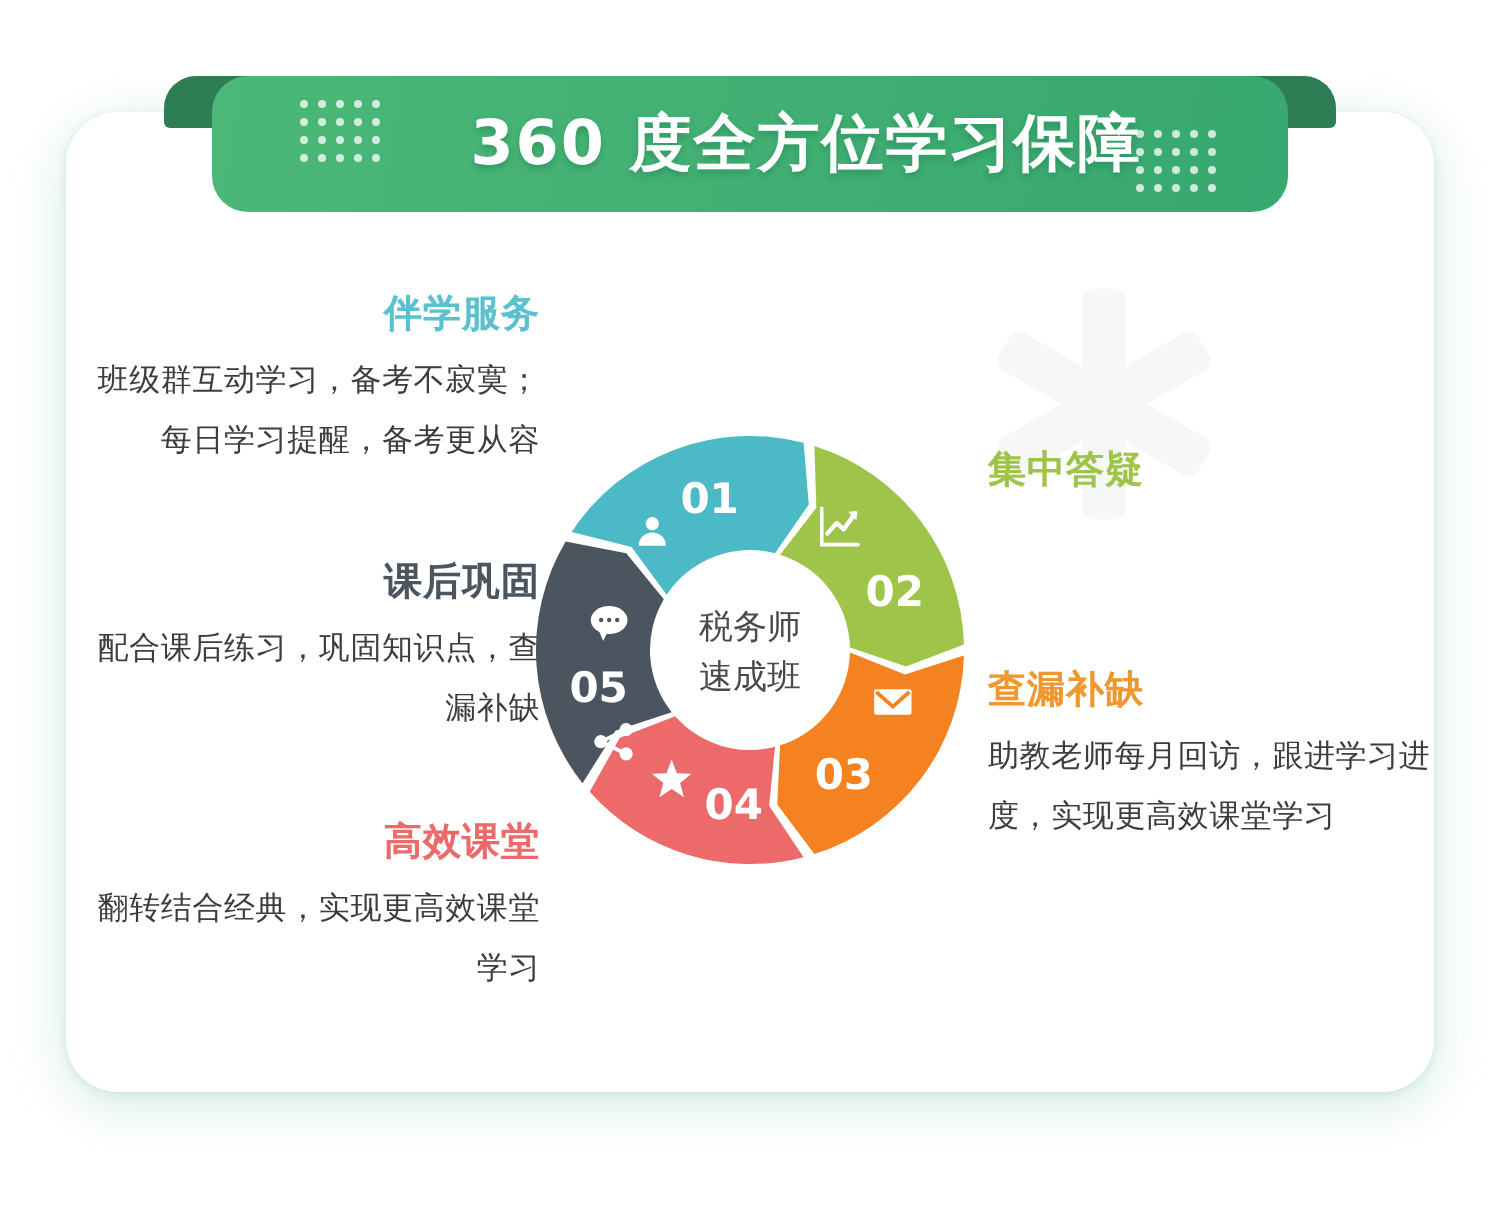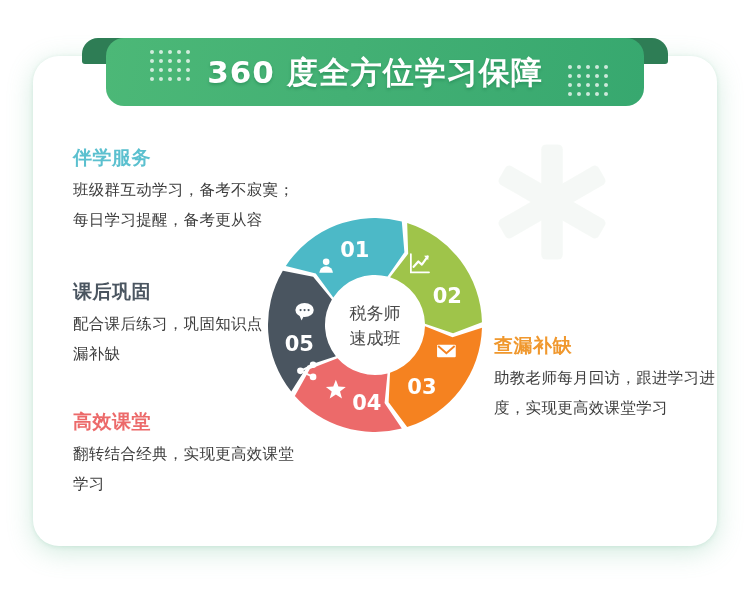--- a/index.html
+++ b/index.html
@@ -77,20 +77,21 @@
     width: 538px;
     height: 76px;
     line-height: 68px;
     text-align: center;
     color: #ffffff;
     font-size: 31px;
     font-weight: bold;
     letter-spacing: 1px;
     text-shadow: 0 2px 3px rgba(0, 90, 50, 0.28);
     white-space: nowrap;
+    padding-left: 28px;
   }
   .dotgrid {
     position: absolute;
     display: grid;
     gap: 5px;
   }
   .dotgrid i {
     display: block;
     width: 4px;
     height: 4px;
@@ -131,21 +132,21 @@
     letter-spacing: 0.5px;
   }
   .txtblock .bbody {
     font-size: 15.5px;
     line-height: 30px;
     color: #3d3d3d;
     margin: 0;
     letter-spacing: 0.3px;
   }
   .txtblock.align-right {
-    margin-left: 31px;
+    text-align: right;
   }
   .txtblock.align-left {
     text-align: left;
   }
 
   .tb-1 { left: 42px;  top: 144px; }
   .tb-2 { left: 42px;  top: 278px; }
   .tb-3 { left: 42px;  top: 408px; }
   .tb-4 { left: 494px; top: 222px; width: 222px; }
   .tb-5 { left: 494px; top: 332px; width: 222px; }
@@ -248,20 +249,21 @@
     <p class="bhead" style="color: rgb(236, 106, 106);">高效课堂</p>
     <p class="bbody">翻转结合经典，实现更高效课堂学习</p>
   </div>
 
   <div class="txtblock align-right tb-2">
     <p class="bhead" style="color: rgb(74, 85, 96);">课后巩固</p>
     <p class="bbody">配合课后练习，巩固知识点，查漏补缺</p>
   </div>
 
   <div class="txtblock align-left tb-4">
+    <p class="bhead" style="color: rgb(159, 196, 74);">集中答疑</p>
   </div>
 
   <div class="txtblock align-left tb-5">
     <p class="bhead" style="color: rgb(240, 152, 46);">查漏补缺</p>
     <p class="bbody">助教老师每月回访，跟进学习进度，实现更高效课堂学习</p>
   </div>
 
   <div class="donut">
     <svg width="214" height="214" viewBox="0 0 214 214">
       <g id="wheel-segments">

